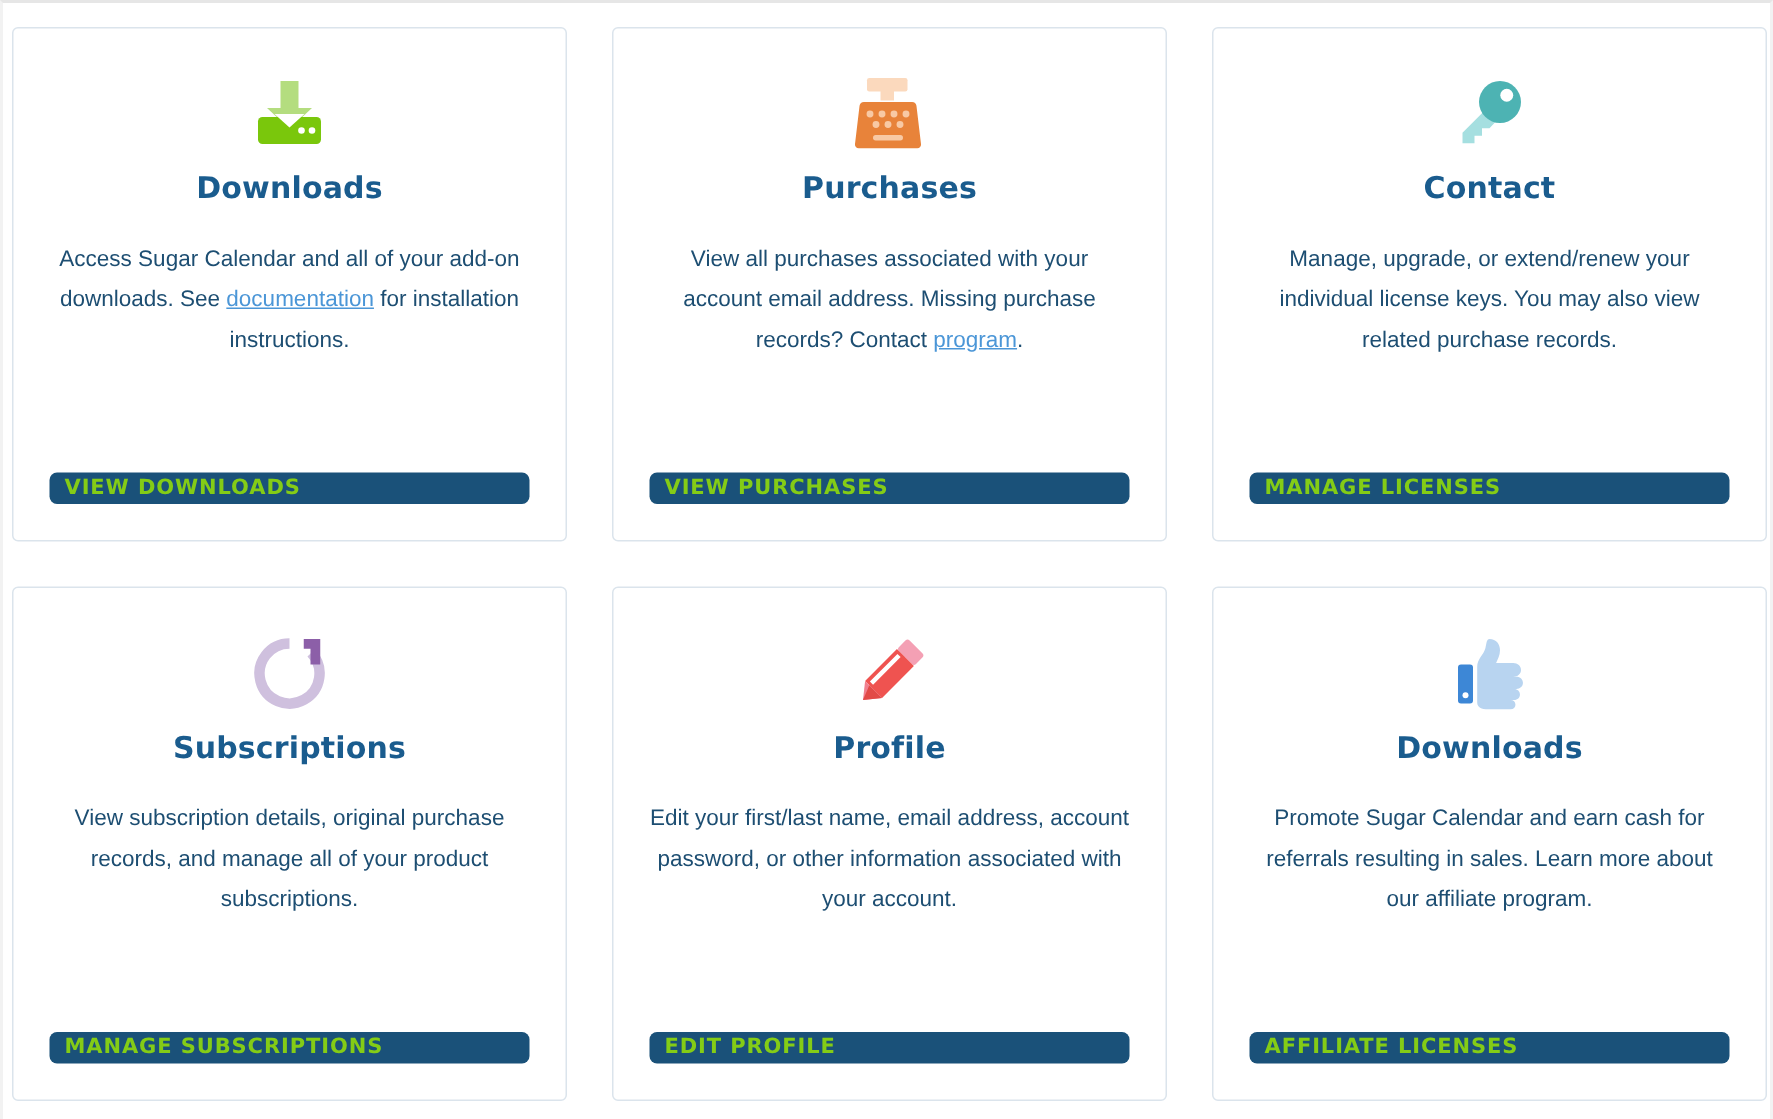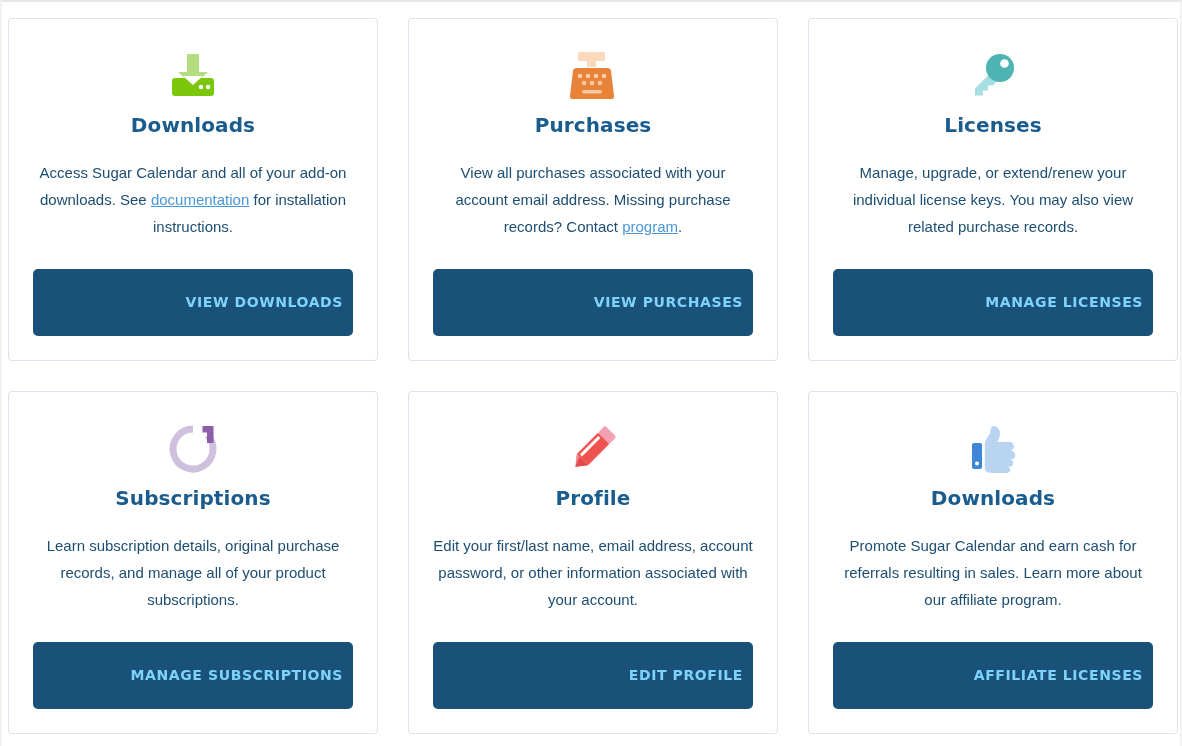--- a/index.html
+++ b/index.html
@@ -87,29 +87,29 @@
     color: #4b96d7;
     text-decoration: underline;
   }
 
   .card-button {
     display: block;
     width: 100%;
     max-width: 320px;
     box-sizing: border-box;
     background: #1a5179;
-    color: #7dd3fc;
+    color: #84cc16;
     border: none;
     border-radius: 5px;
-    padding: 26px 10px;
+    padding: 3px 10px;
     font-family: "DejaVu Sans", sans-serif;
     font-size: 14px;
     font-weight: bold;
     letter-spacing: .6px;
-    text-align: right;
+    text-align: left;
     cursor: pointer;
     margin-top: auto;
     line-height: 1.1;
   }
 </style>
 </head>
 <body>
 
 <div class="page-frame">
   <div class="card-grid">
@@ -151,34 +151,34 @@
     </div>
 
     <div class="card">
       <div class="card-icon">
         <svg width="54" height="54" viewBox="0 0 54 54" aria-hidden="true">
           <path d="M24.5 24 L9 39.5 v7 h8 v-5 h5 v-5 h5 L35 28 Z" fill="#a5dfe0"></path>
           <circle cx="34" cy="19" r="14" fill="#4db3b3"></circle>
           <circle cx="38.5" cy="14.5" r="4.3" fill="#ffffff"></circle>
         </svg>
       </div>
-      <div class="card-title">Licenses</div>
+      <div class="card-title">Contact</div>
       <p class="card-desc">Manage, upgrade, or extend/renew your individual license keys. You may also view related purchase records.</p>
       <button class="card-button">MANAGE LICENSES</button>
     </div>
 
     <div class="card">
       <div class="card-icon">
         <svg width="54" height="54" viewBox="0 0 54 54" aria-hidden="true">
           <path d="M27 7 a20 20 0 1 0 14.5 6.2" fill="none" stroke="#cfc0de" stroke-width="7" stroke-linecap="butt"></path>
           <path d="M36.5 4 h11 v17 h-6.5 v-10.5 h-4.5 z" fill="#8c5fa8"></path>
         </svg>
       </div>
       <div class="card-title">Subscriptions</div>
-      <p class="card-desc">Learn subscription details, original purchase records, and manage all of your product subscriptions.</p>
+      <p class="card-desc">View subscription details, original purchase records, and manage all of your product subscriptions.</p>
       <button class="card-button">MANAGE SUBSCRIPTIONS</button>
     </div>
 
     <div class="card">
       <div class="card-icon">
         <svg width="52" height="54" viewBox="0 0 52 54" aria-hidden="true">
           <g transform="rotate(45 26 27)">
             <rect x="18" y="2" width="16" height="10" rx="2" fill="#f4a0b4"></rect>
             <rect x="18" y="12" width="16" height="30" fill="#ef5350"></rect>
             <path d="M18 42 h16 L26 52 Z" fill="#f07f8e"></path>

